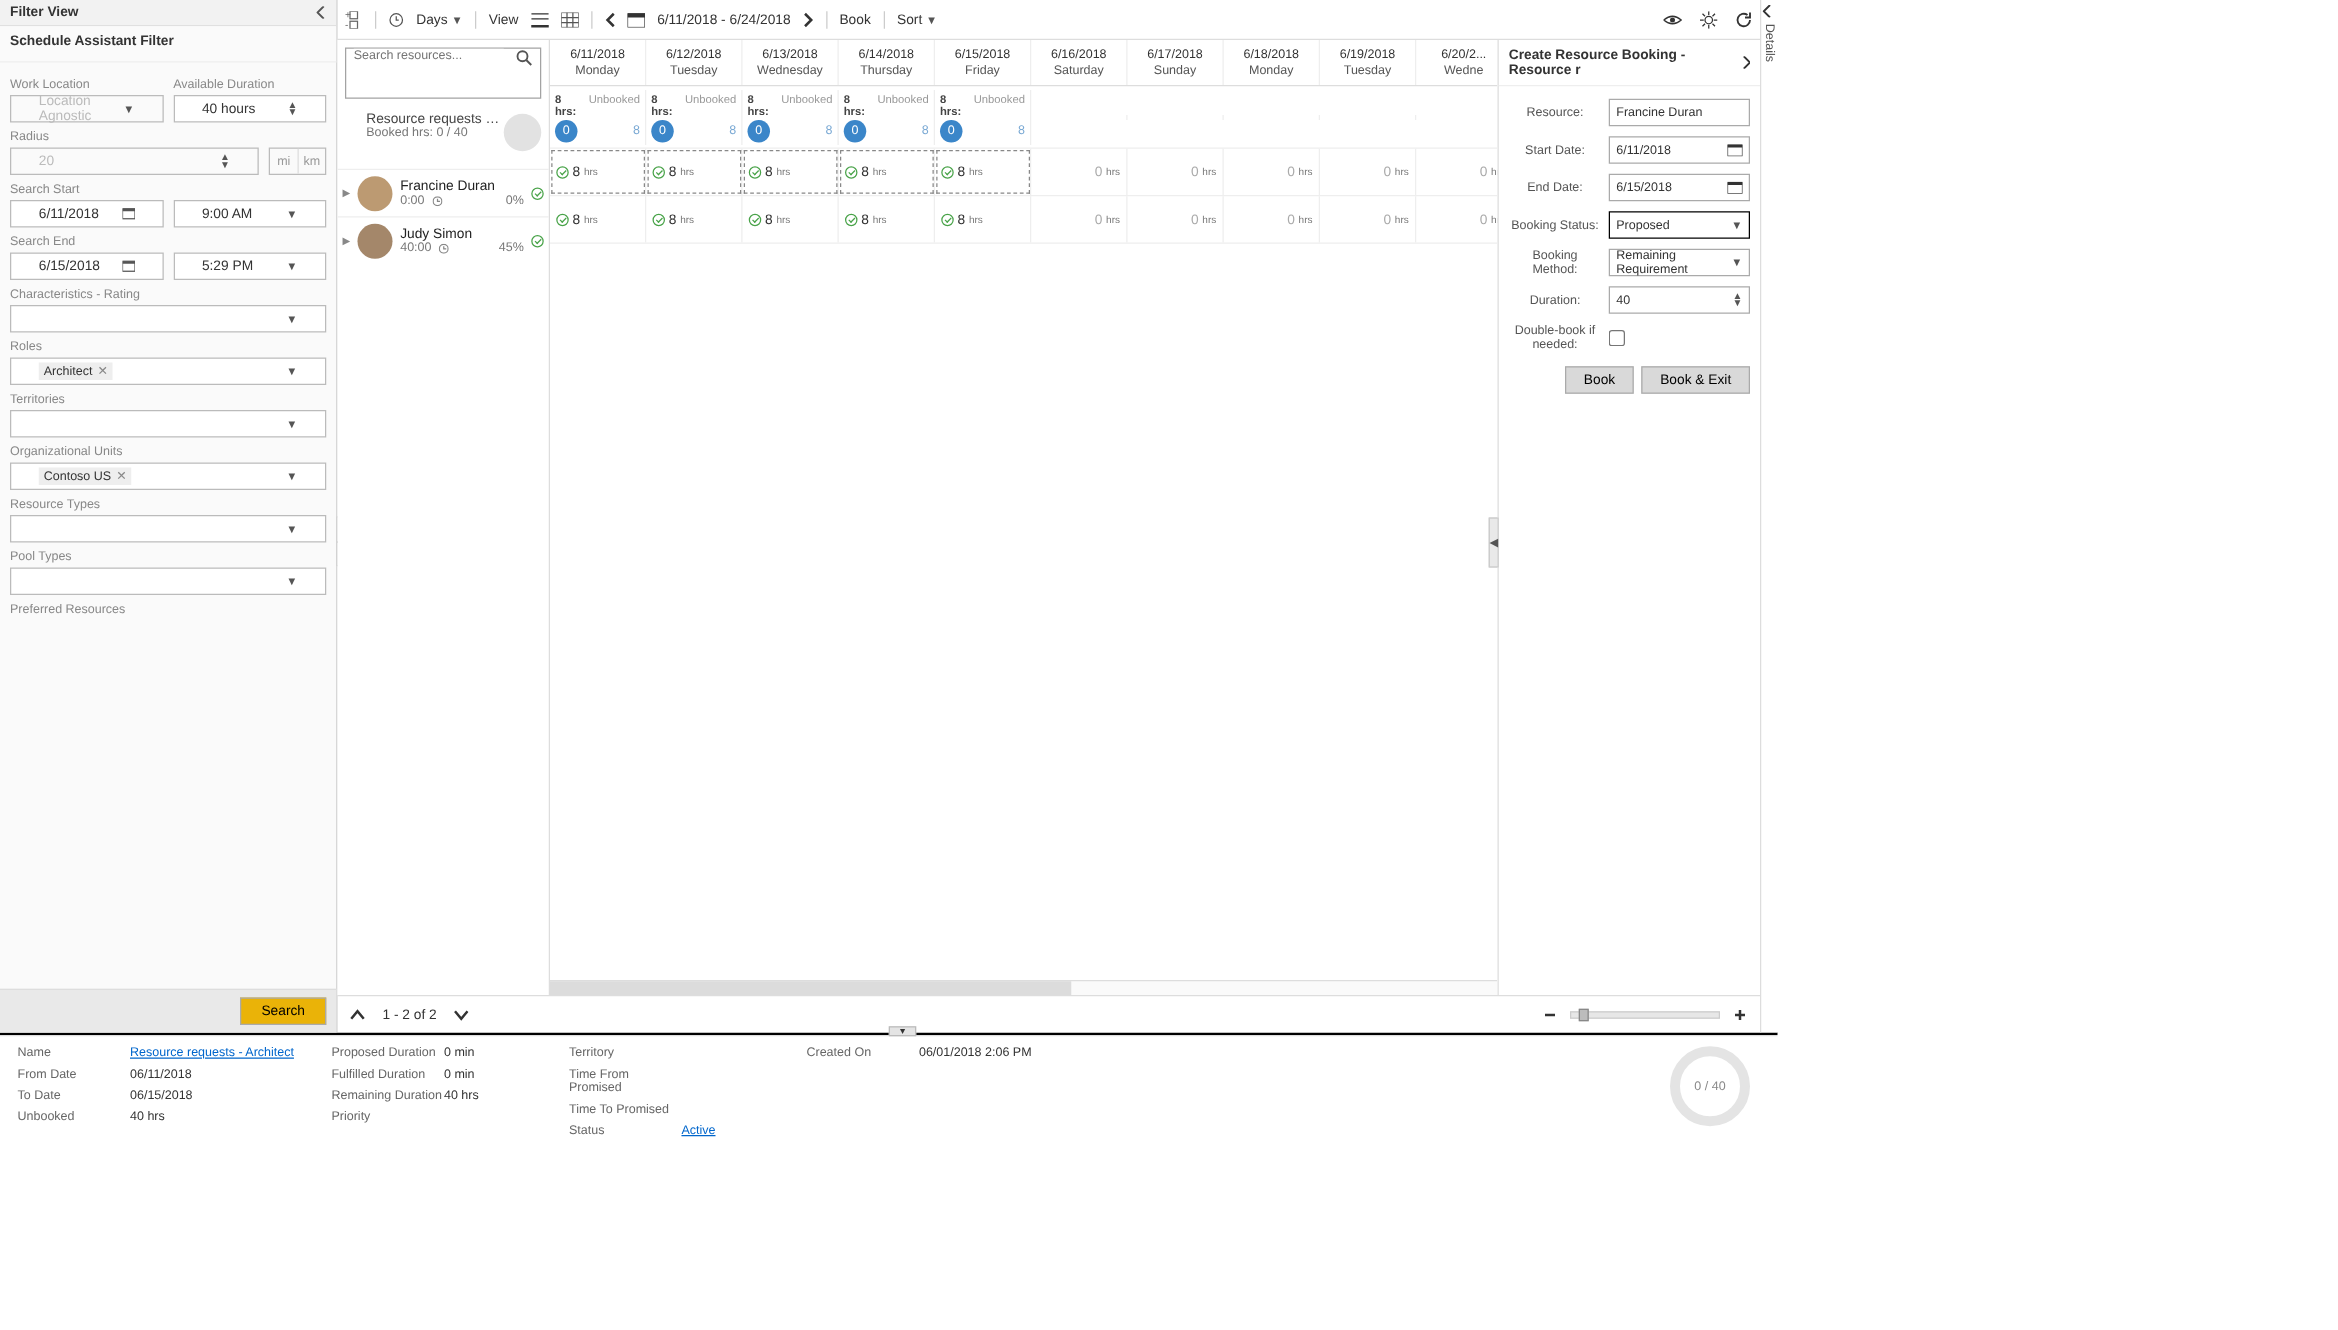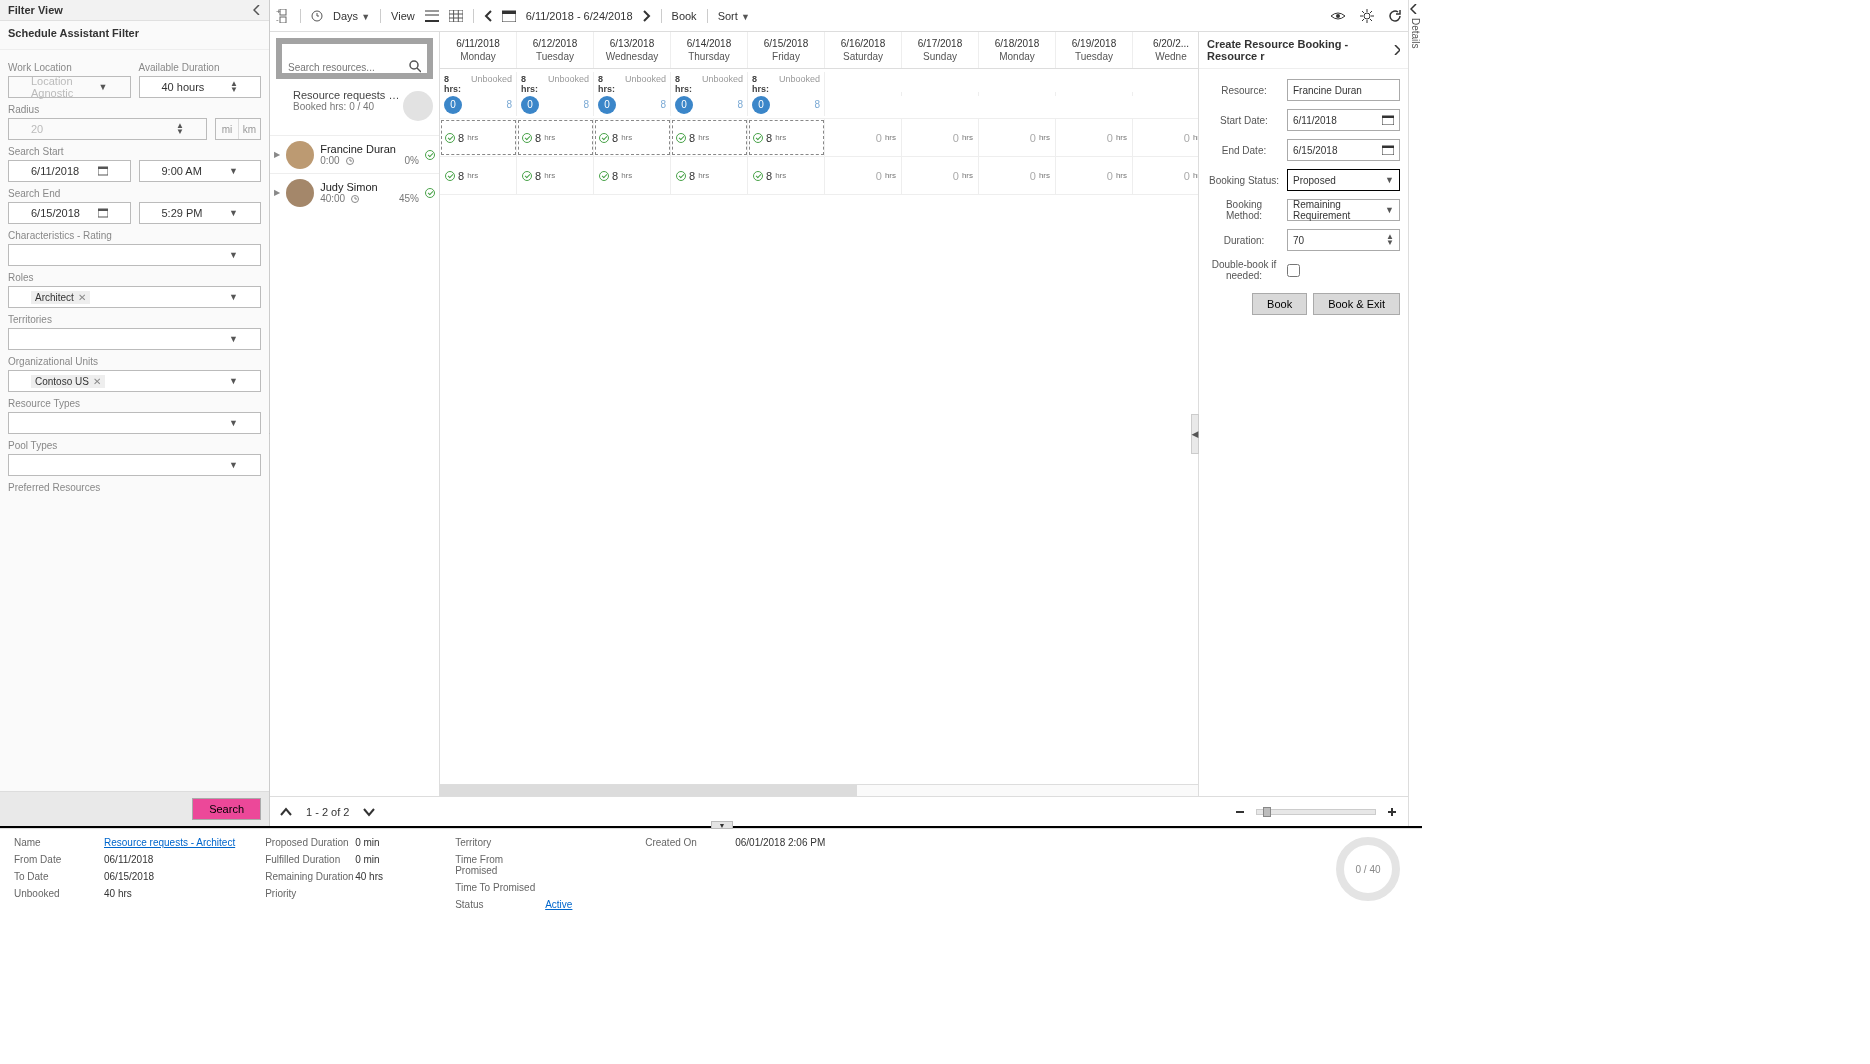--- a/index.html
+++ b/index.html
@@ -23,31 +23,31 @@
 .ctrl{ width:100%; height:22px; border:1px solid #bbb; background:#fff; display:flex; align-items:center; padding:0 22px; justify-content:space-between; font-size:11px; color:#333;}
 .ctrl.disabled{ color:#bbb; background:#fafafa;}
 .spin{ display:flex; flex-direction:column; font-size:8px; line-height:6px; color:#555;}
 .units{ display:flex; border:1px solid #bbb; height:22px;}
 .units div{ width:22px; display:flex; align-items:center; justify-content:center; font-size:10px; color:#999;}
 .units div+div{ border-left:1px solid #ddd;}
 .chip{ display:inline-flex; align-items:center; background:#eee; padding:1px 4px; font-size:10px; gap:4px;}
 .chip .x{ color:#888; cursor:pointer;}
 .chev{ font-size:9px; color:#555;}
 .search-bar{ background:#e9e9e9; padding:6px 8px; display:flex; justify-content:flex-end; border-top:1px solid #ddd;}
-.search-bar button{ padding:4px 16px; border:1px solid #aaa; background:#ec4899; font-size:11px;}
+.search-bar button{ padding:4px 16px; border:1px solid #aaa; background:#eab308; font-size:11px;}
 
 .center{ flex:1; display:flex; flex-direction:column; min-width:0;}
 .tb{ height:32px; border-bottom:1px solid #ddd; display:flex; align-items:center; padding:0 6px; gap:10px; color:#333;}
 .tb .divider{ width:1px; height:14px; background:#ccc;}
 .tb svg{ display:block;}
 .tb .link{ cursor:pointer;}
 .tb .right{ margin-left:auto; display:flex; gap:14px; align-items:center;}
 .grid{ flex:1; display:flex; min-height:0; position:relative;}
 .rescol{ width:170px; border-right:1px solid #ddd; background:#fff; display:flex; flex-direction:column; flex-shrink:0;}
-.rescol .searchbox{ margin:6px; border:6px solid #a3a3a3; height:41px; display:flex; align-items:flex-end; padding:0 6px; justify-content:space-between;}
+.rescol .searchbox{ margin:6px; border:1px solid #a3a3a3; height:41px; display:flex; align-items:flex-start; padding:0 6px; justify-content:space-between;}
 .rescol .searchbox input{ border:none; outline:none; width:120px; font-size:10px; color:#999;}
 .req{ padding:4px 6px 2px; position:relative; height:50px;margin-left:17px;}
 .req .title{ font-size:11px;color:#444; white-space:nowrap; overflow:hidden; text-overflow:ellipsis; width:110px;}
 .req .sub{ font-size:10px; color:#777;}
 .req .ring{ position:absolute; right:6px; top:6px; width:30px; height:30px; border-radius:50%; background:#e2e2e2;}
 .resrow{ display:flex; align-items:center; gap:6px; padding:3px 4px; border-top:1px solid #eee; height:38px;}
 .resrow .tri{ font-size:8px; color:#888;}
 .resrow .avatar{ width:28px; height:28px; border-radius:50%; background:#bc9a72; flex-shrink:0; background-size:cover;}
 .avatar.a2{ background:#a4876a;}
 .resrow .meta{ display:flex; flex-direction:column; font-size:10px; line-height:12px; flex:1;}
@@ -580,21 +580,21 @@
           <div class="rp-row">
               <span class="rlbl">Booking Method:</span>
               <div class="rctrl">
                 <span>Remaining Requirement</span>
                 <span class="chev">▼</span>
               </div>
             </div>
           <div class="rp-row">
               <span class="rlbl">Duration:</span>
               <div class="rctrl">
-                <span>70</span>
+                <span>40</span>
                 <span class="spin">▲<br>▼</span>
               </div>
             </div>
           <div class="rp-row">
               <span class="rlbl" style="line-height:11px;">Double-book if needed:</span>
               <input type="checkbox" style="">
             </div>
           <div class="btns">
             <button>Book</button>
             <button>Book &amp; Exit</button>

